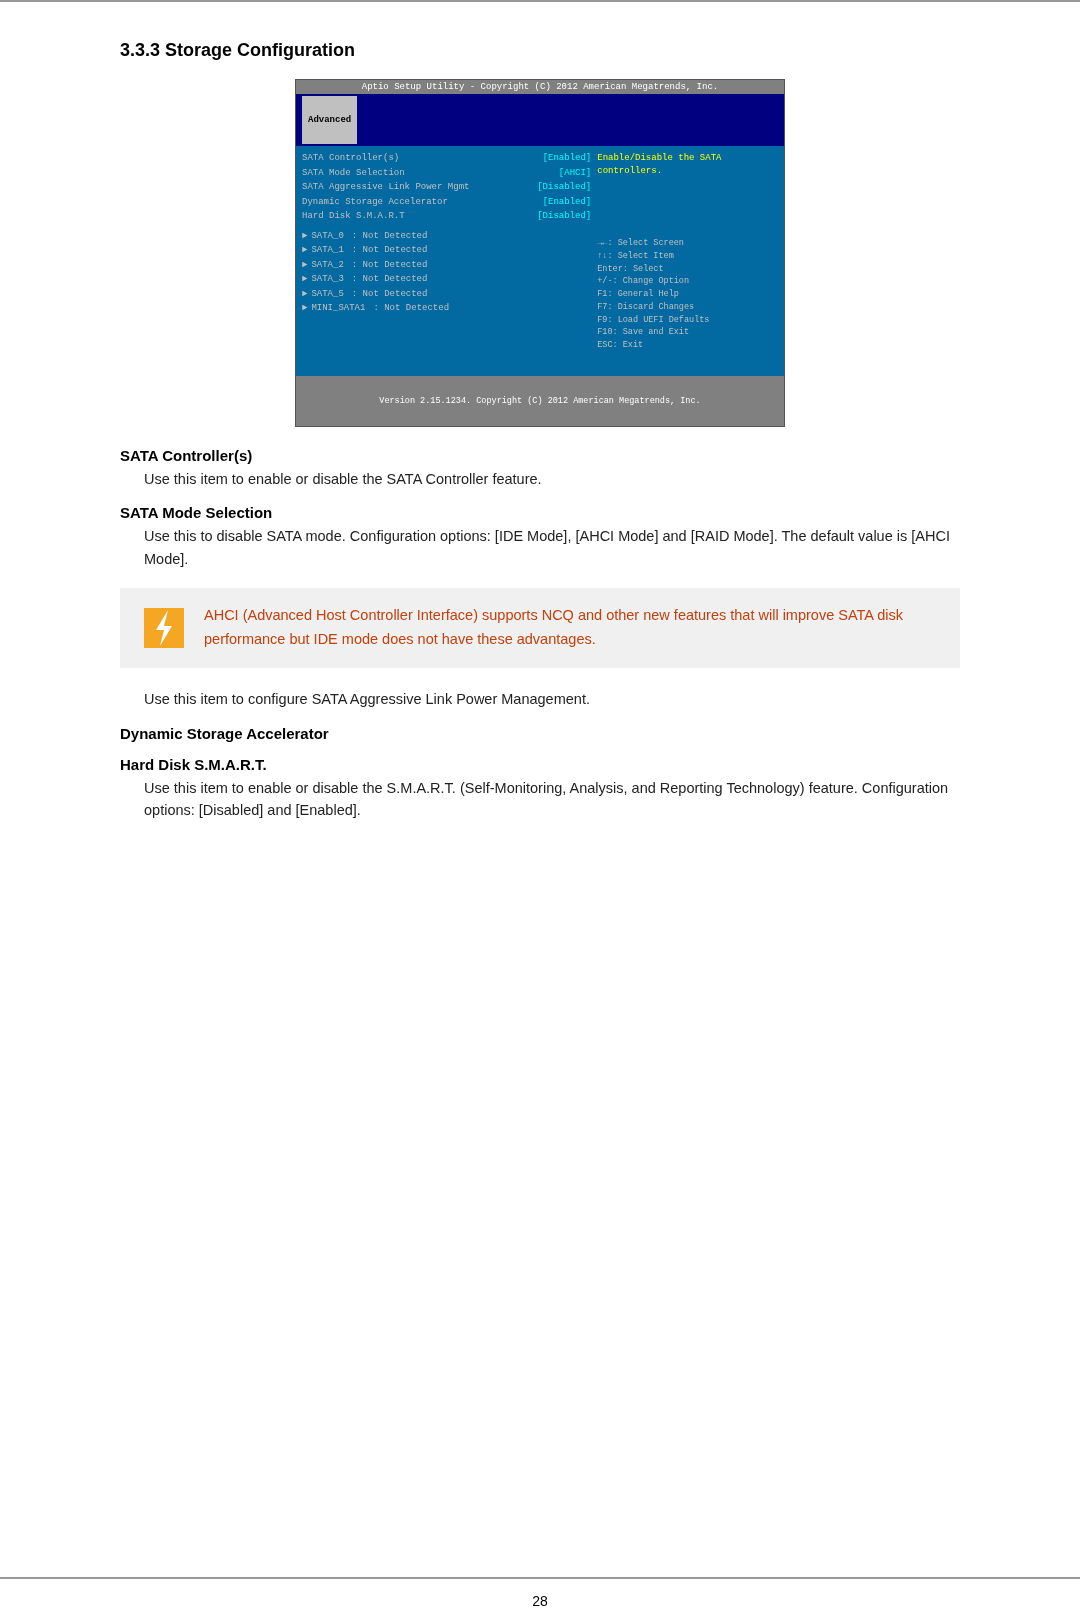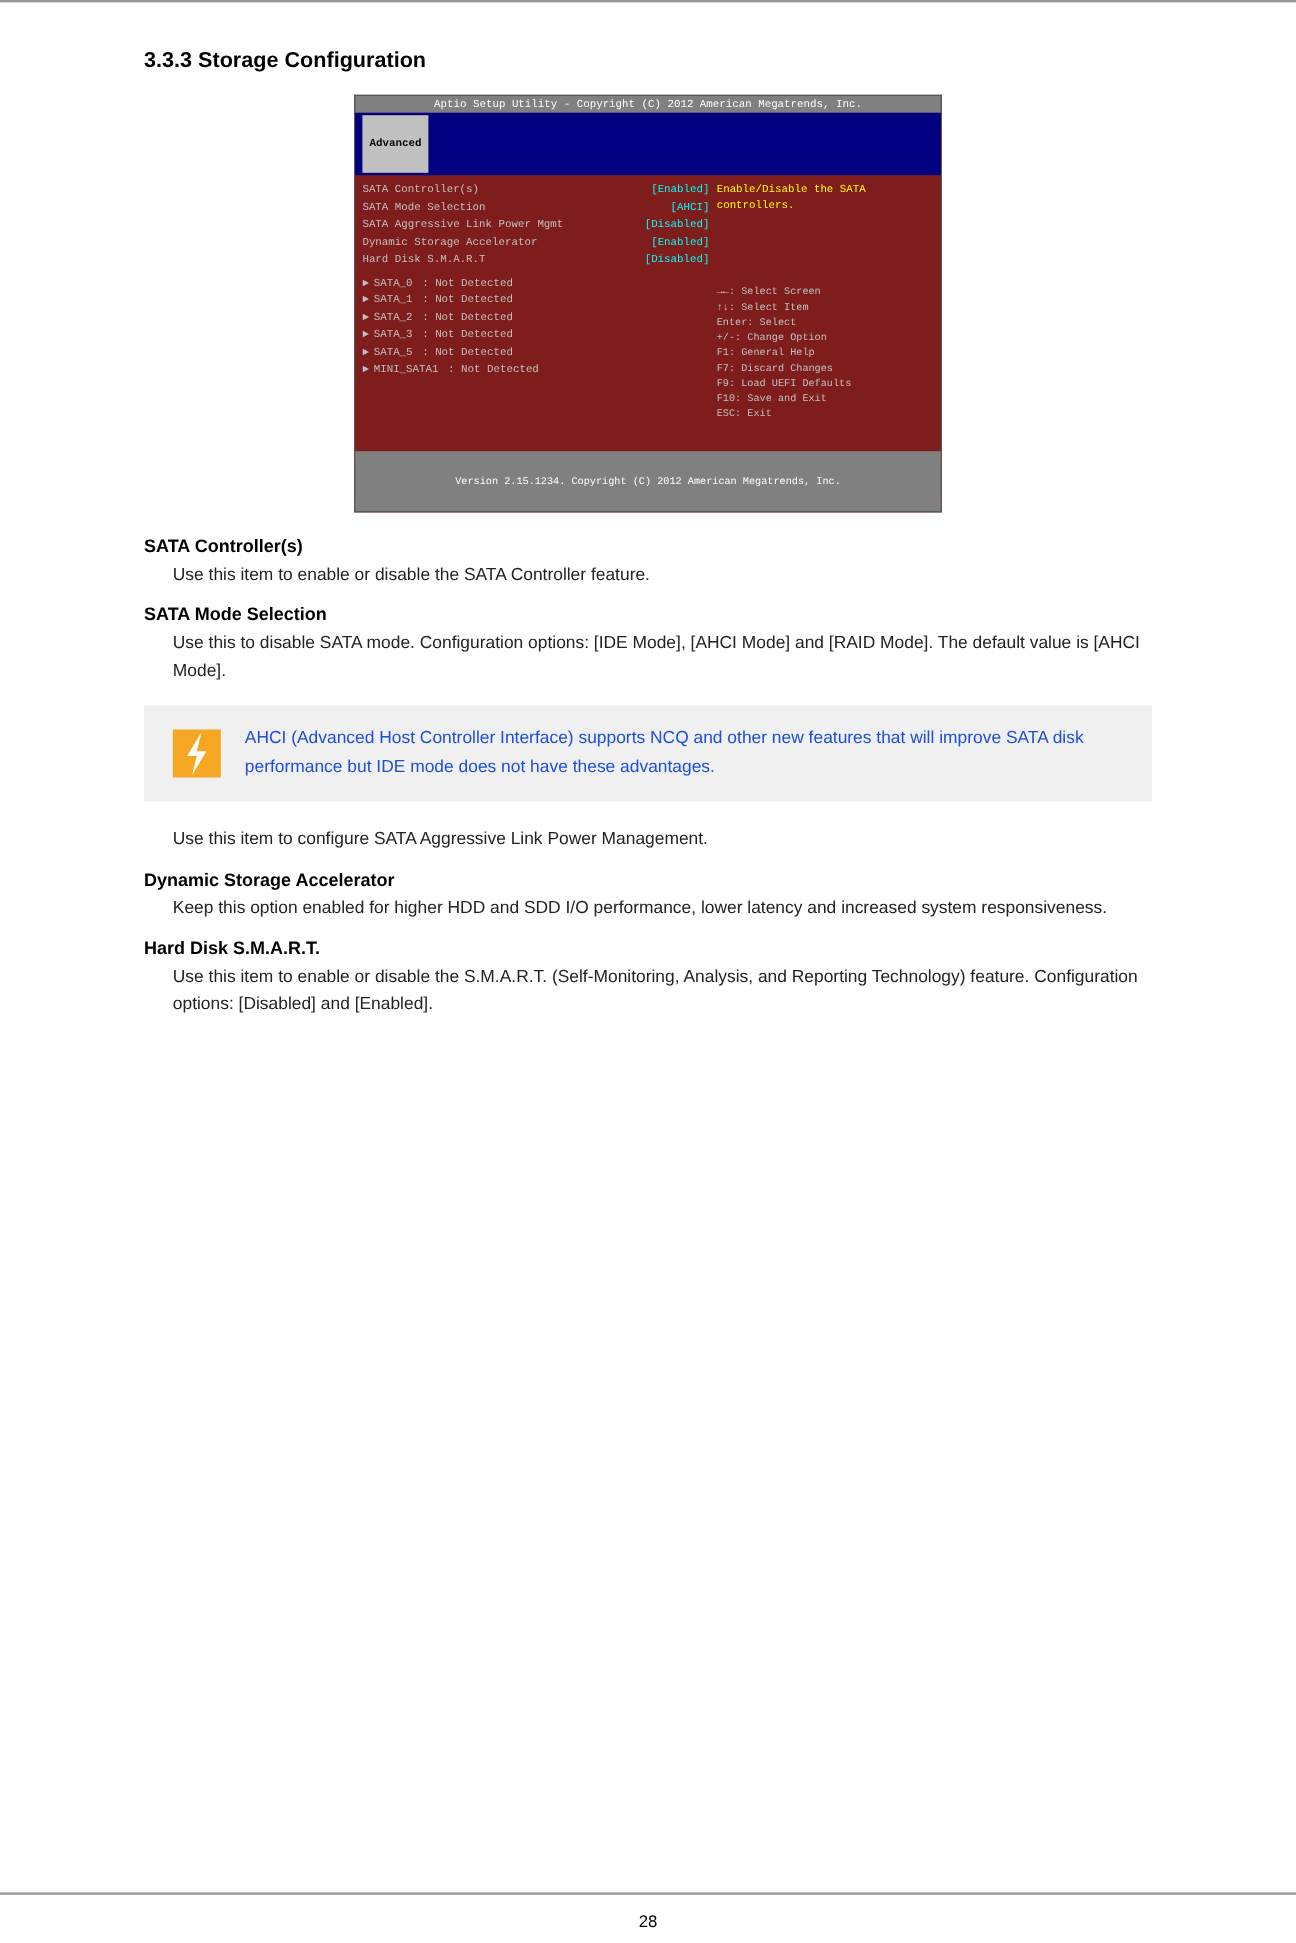--- a/index.html
+++ b/index.html
@@ -49,21 +49,21 @@
       font-weight: bold;
       margin-bottom: 18px;
       color: #000;
     }
 
     
     .bios-container {
       width: 490px;
       margin: 0 auto 20px auto;
       border: 1px solid #555;
-      background: #7f1d1d;
+      background: #0369a1;
       font-family: 'Courier New', monospace;
       font-size: 9.5px;
       color: #c0c0c0;
     }
 
     .bios-title-bar {
       background: #808080;
       color: #fff;
       text-align: center;
       padding: 2px 4px;
@@ -186,21 +186,21 @@
 
     .note-icon {
       flex-shrink: 0;
       width: 48px;
       height: 48px;
     }
 
     .note-text {
       font-size: 14.5px;
       line-height: 1.6;
-      color: #1d4ed8;
+      color: #c2410c;
     }
 
     
     .lightning-bg {
       fill: #f5a623;
     }
     .lightning-bolt {
       fill: #fff;
     }
   </style>
@@ -313,21 +313,20 @@
     </div>
     <div class="note-text">AHCI (Advanced Host Controller Interface) supports NCQ and other new features that will improve SATA disk performance but IDE mode does not have these advantages.</div>
   </div>
 
   <div class="item-section">
     <div class="item-body">Use this item to configure SATA Aggressive Link Power Management.</div>
   </div>
 
   <div class="item-section">
     <div class="item-heading">Dynamic Storage Accelerator</div>
-    <div class="item-body">Keep this option enabled for higher HDD and SDD I/O performance, lower latency and increased system responsiveness.</div>
   </div>
 
   <div class="item-section">
     <div class="item-heading">Hard Disk S.M.A.R.T.</div>
     <div class="item-body">Use this item to enable or disable the S.M.A.R.T. (Self-Monitoring, Analysis, and Reporting Technology) feature. Configuration options: [Disabled] and [Enabled].</div>
   </div>
 
 </div>
 
 <div class="bottom-rule"></div>

